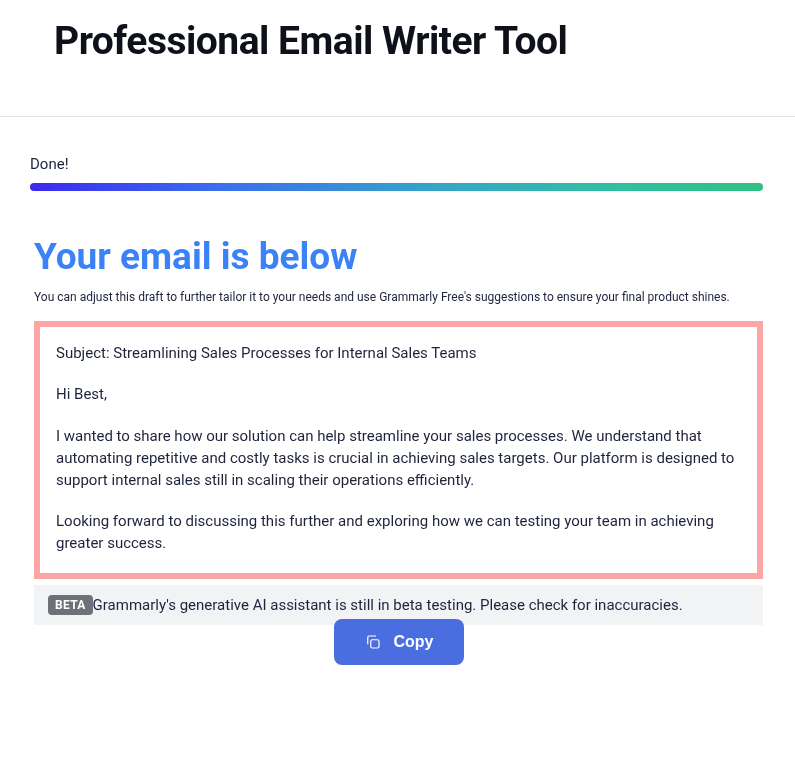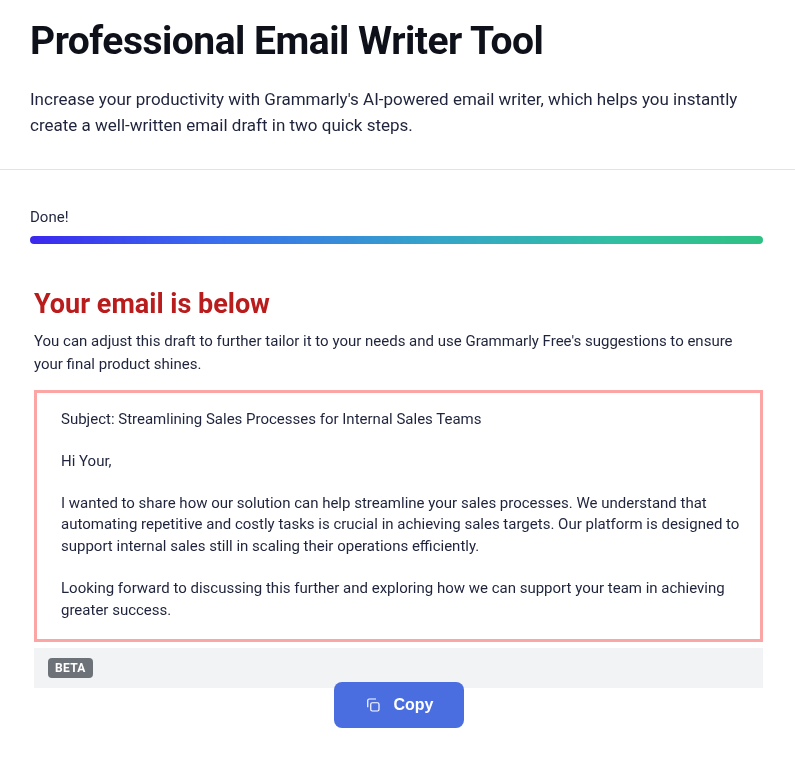--- a/index.html
+++ b/index.html
@@ -4,20 +4,21 @@
   <style>
     * { box-sizing: border-box; margin: 0; padding: 0; }
     body {
       font-family: -apple-system, BlinkMacSystemFont, "Segoe UI", Roboto, Helvetica, Arial, sans-serif;
       background: #fff;
       color: #1f243c;
       width: 795px;
     }
     .header {
       padding: 18px 30px 30px 30px;
+      margin-left: 24px;
     }
     .page-title {
       font-size: 39px;
       font-weight: 700;
       color: #0e101a;
       letter-spacing: -0.5px;
       margin-bottom: 22px;
     }
     .page-subtitle {
       font-size: 17px;
@@ -39,35 +40,35 @@
     }
     .progress-bar {
       height: 8px;
       border-radius: 4px;
       background: linear-gradient(90deg, #3b28ee 0%, #3a6dee 25%, #35a4c9 55%, #31bfa2 80%, #2fc183 100%);
     }
     .result-section {
       padding: 44px 32px 0 34px;
     }
     .result-title {
-      font-size: 27px;
+      font-size: 37px;
       font-weight: 700;
-      color: #b91c1c;
+      color: #3b82f6;
       margin-bottom: 10px;
     }
     .result-subtitle {
-      font-size: 15px;
+      font-size: 12px;
       line-height: 1.55;
       color: #1f243c;
       margin-bottom: 14px;
     }
     .email-box {
       background: #fff;
-      border: 3px solid #fca5a5;
-      padding: 16px 12px 18px 24px;
+      border: 6px solid #fca5a5;
+      padding: 16px 12px 18px 16px;
       font-size: 15px;
       line-height: 1.45;
       color: #1f243c;
     }
     .email-box p { margin-bottom: 20px; }
     .email-box p:last-child { margin-bottom: 0; }
     .beta-bar {
       background: #f1f3f5;
       padding: 10px 14px;
       display: flex;
@@ -112,43 +113,43 @@
       stroke: #fff;
       stroke-width: 1.6;
       fill: none;
     }
   </style>
 </head>
 <body>
 
 <div class="header">
   <h1 class="page-title">Professional Email Writer Tool</h1>
-  <p class="page-subtitle">Increase your productivity with Grammarly's AI-powered email writer, which helps you instantly create a well-written email draft in two quick steps.</p>
 </div>
 
 <hr class="divider">
 
 <div class="status-section">
   <div class="status-text">Done!</div>
   <div class="progress-bar"></div>
 </div>
 
 <div class="result-section">
   <h2 class="result-title">Your email is below</h2>
   <p class="result-subtitle">You can adjust this draft to further tailor it to your needs and use Grammarly Free's suggestions to ensure your final product shines.</p>
 
   <div class="email-box">
     <p>Subject: Streamlining Sales Processes for Internal Sales Teams</p>
-    <p>Hi Your,</p>
+    <p>Hi Best,</p>
     <p>I wanted to share how our solution can help streamline your sales processes. We understand that automating repetitive and costly tasks is crucial in achieving sales targets. Our platform is designed to support internal sales still in scaling their operations efficiently.</p>
-    <p>Looking forward to discussing this further and exploring how we can support your team in achieving greater success.</p>
+    <p>Looking forward to discussing this further and exploring how we can testing your team in achieving greater success.</p>
   </div>
 
   <div class="beta-bar">
     <span class="beta-badge">BETA</span>
+    <span class="beta-text">Grammarly's generative AI assistant is still in beta testing. Please check for inaccuracies.</span>
   </div>
 
   <div class="copy-row">
     <button class="copy-button">
       <svg class="copy-icon-svg" viewBox="0 0 24 24">
         <rect x="9" y="9" width="11" height="11" rx="2"></rect>
         <path d="M5 15V6a2 2 0 0 1 2-2h9"></path>
       </svg>
       <span>Copy</span>
     </button>

